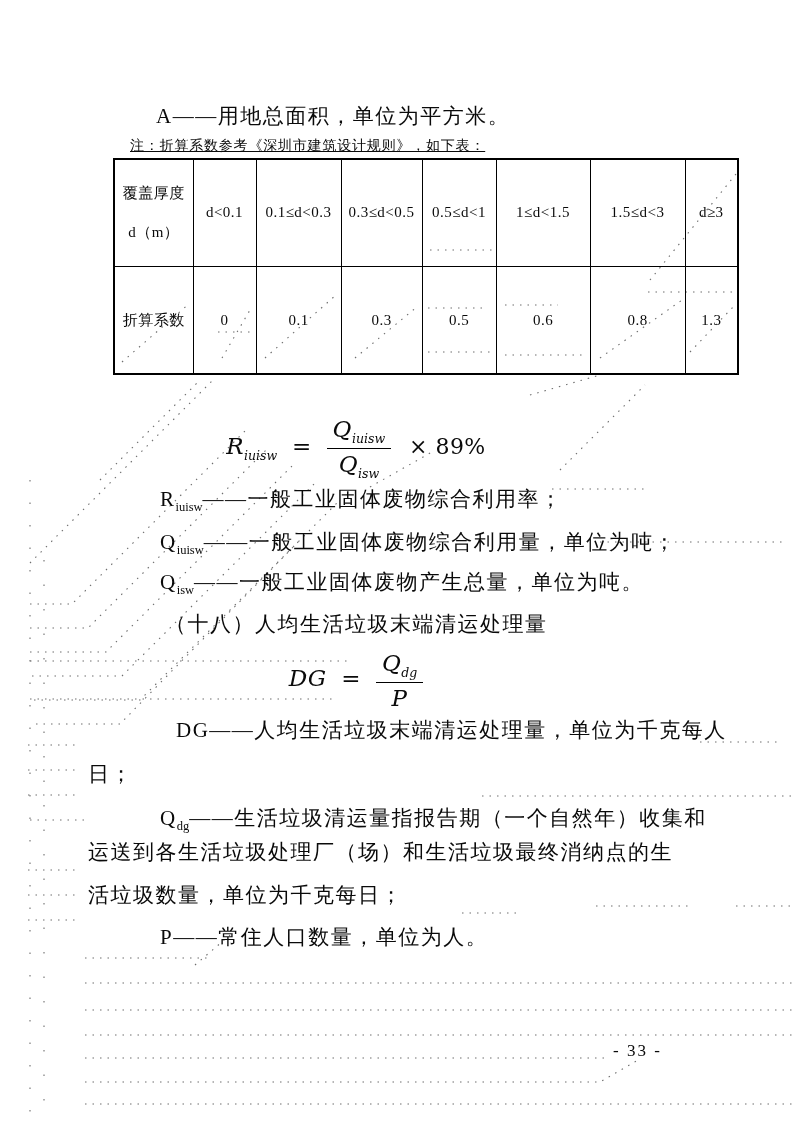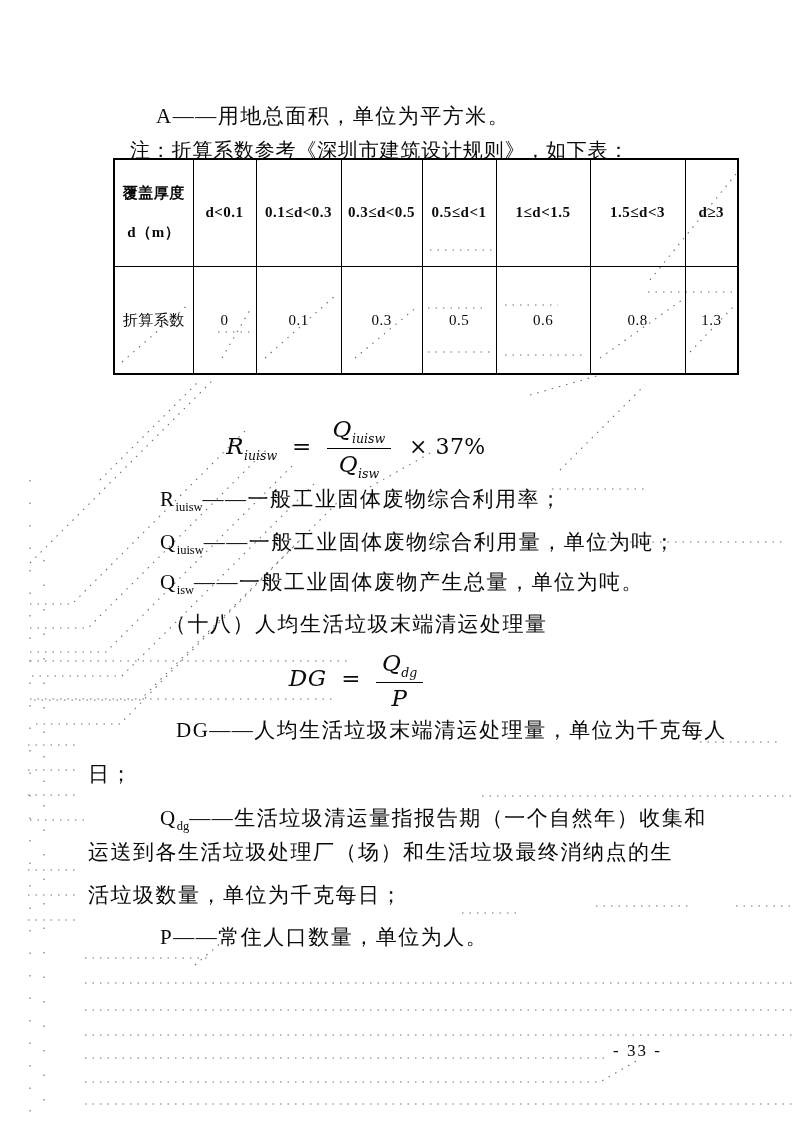--- a/index.html
+++ b/index.html
@@ -1,28 +1,28 @@
 <!DOCTYPE html>
 <html><head>
 <meta charset="utf-8">
 <style>
   html,body{margin:0;padding:0;background:#fff;}
   .page{position:relative;width:794px;height:1123px;background:#fff;overflow:hidden;
         font-family:"Liberation Serif","DejaVu Serif",serif;color:#0a0a0a;}
   .artifacts{position:absolute;left:0;top:0;z-index:0;}
   .abs{position:absolute;white-space:nowrap;z-index:2;}
   .body-text{font-size:21px;letter-spacing:1.5px;line-height:1.2;}
-  .note-text{font-size:20px;letter-spacing:0.8px;text-decoration:underline;}
+  .note-text{font-size:14px;letter-spacing:0.8px;text-decoration:underline;}
   .pagenum{font-size:17px;letter-spacing:2px;}
 
   table.conv{position:absolute;left:113px;top:158px;z-index:2;border-collapse:collapse;
              table-layout:fixed;width:624px;font-size:15px;border:2px solid #000;background:transparent;}
   table.conv td{border:1px solid #000;text-align:center;vertical-align:middle;padding:2px 4px;
                 letter-spacing:0.5px;overflow:hidden;}
-  table.conv tr.r1{height:107px;font-weight:bold;} table.conv tr.r2{height:108px;}
+  table.conv tr.r1{height:107px;} table.conv tr.r2{height:108px;}
   table.conv tr.r1 td{line-height:2.6;}
   table.conv tr.r2 td{line-height:2.4;}
   td.lbl{padding:2px 10px;}
 
   .formula{position:absolute;left:0;width:712px;text-align:center;z-index:2;
            font-family:"DejaVu Serif",serif;font-size:23px;font-style:italic;letter-spacing:0.5px;}
   .formula .eq{font-style:normal;margin:0 7px;}
   .formula .suffix{font-style:normal;margin-left:10px;font-size:22px;}
   .frac{display:inline-block;vertical-align:middle;text-align:center;}
   .frac .num{display:block;border-bottom:1.5px solid #000;padding:0 6px 2px;}
@@ -137,21 +137,21 @@
     </table>
 
 
   <div class="formula" style="top:416px">
     <span><span>R</span><sub>iuisw</sub></span>
     <span class="eq">=</span>
     <span class="frac">
       <span class="num"><span>Q</span><sub>iuisw</sub></span>
       <span class="den"><span>Q</span><sub>isw</sub></span>
     </span>
-    <span class="suffix">× 37%</span>
+    <span class="suffix">× 89%</span>
   </div>
 
   <div class="abs body-text" style="left:160px;top:487px">
     <span>R</span><sub>iuisw</sub><span>——一般工业固体废物综合利用率；</span>
   </div>
   <div class="abs body-text" style="left:160px;top:530px">
     <span>Q</span><sub>iuisw</sub><span>——一般工业固体废物综合利用量，单位为吨；</span>
   </div>
   <div class="abs body-text" style="left:160px;top:570px">
     <span>Q</span><sub>isw</sub><span>——一般工业固体废物产生总量，单位为吨。</span>

